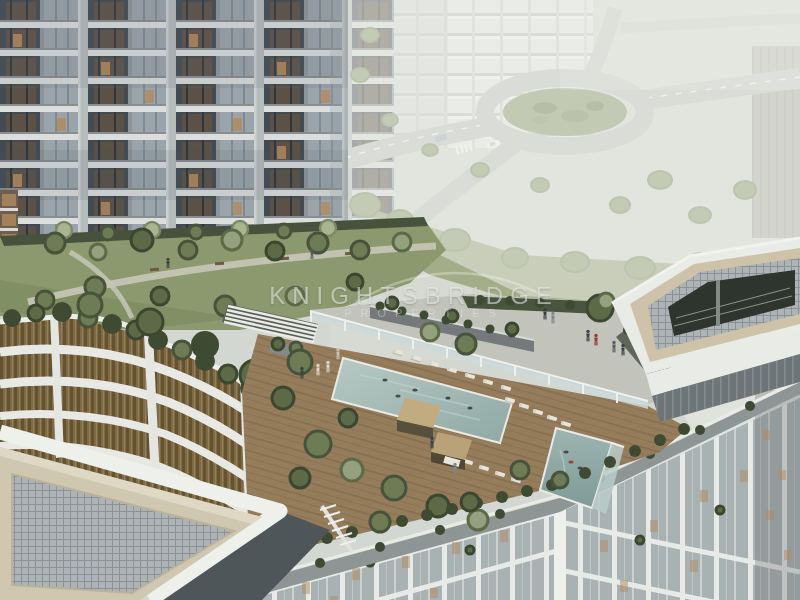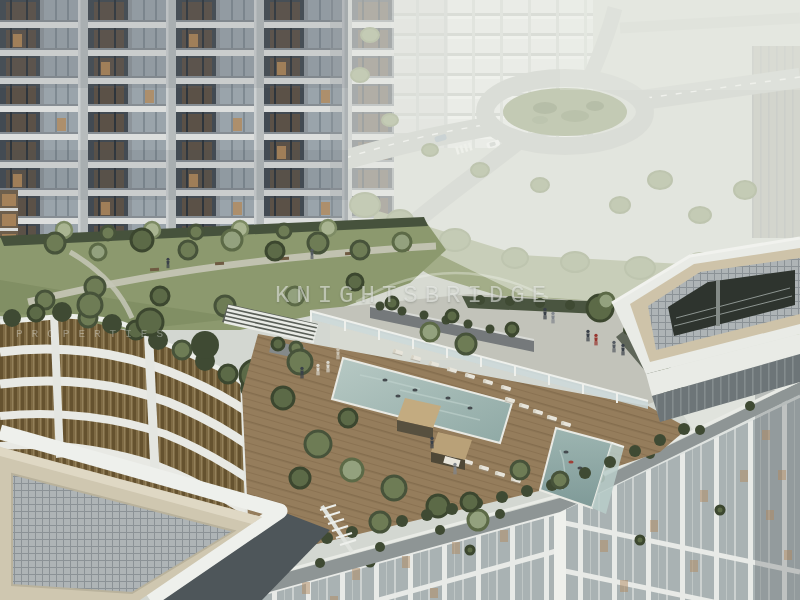--- a/index.html
+++ b/index.html
@@ -1,26 +1,26 @@
 <!DOCTYPE html>
 <html><head>
 <meta charset="utf-8">
 <style>
   html,body{margin:0;padding:0;background:#222;}
   .stage{position:relative;width:800px;height:600px;overflow:hidden;
          font-family:"Liberation Sans", sans-serif;background:#d3d7d1;}
   .stage svg.scene{position:absolute;left:0;top:0;}
-  .watermark{position:absolute;left:0;top:0;width:800px;height:600px;pointer-events:none;font-family:Liberation Mono, monospace;}
+  .watermark{position:absolute;left:0;top:0;width:800px;height:600px;pointer-events:none;}
   .wm-arc{position:absolute;left:352px;top:254px;}
   .wm-brand{position:absolute;left:0;top:282px;width:800px;text-align:center;
             padding-left:28px;box-sizing:border-box;
             font-size:24px;font-weight:400;letter-spacing:7px;
             color:rgba(243,244,241,0.55);text-shadow:0 1px 2px rgba(70,75,70,0.28);}
-  .wm-tagline{position:absolute;left:0;top:328px;width:800px;text-align:left;
-              padding-left:16px;box-sizing:border-box;
+  .wm-tagline{position:absolute;left:0;top:307px;width:800px;text-align:center;
+              padding-left:49px;box-sizing:border-box;
               font-size:11px;font-weight:400;letter-spacing:9px;
               color:rgba(240,242,238,0.38);}
   .ta{fill:#6e7c55;stroke:#47533a;stroke-width:3;}
   .tb{fill:#93a17e;stroke:#5c6a47;stroke-width:3;}
   .tc{fill:#5c6a47;stroke:#3c472f;stroke-width:3;}
   .td{fill:#a9b491;stroke:#7d8b64;stroke-width:2.5;}
   .tf{fill:#9aa680;stroke:#8e9a74;stroke-width:2;}
   .sh{fill:#3f4a33;}
   .wl{fill:#b28a5d;opacity:.8;}
   .wp{fill:#b28a60;opacity:.5;}

